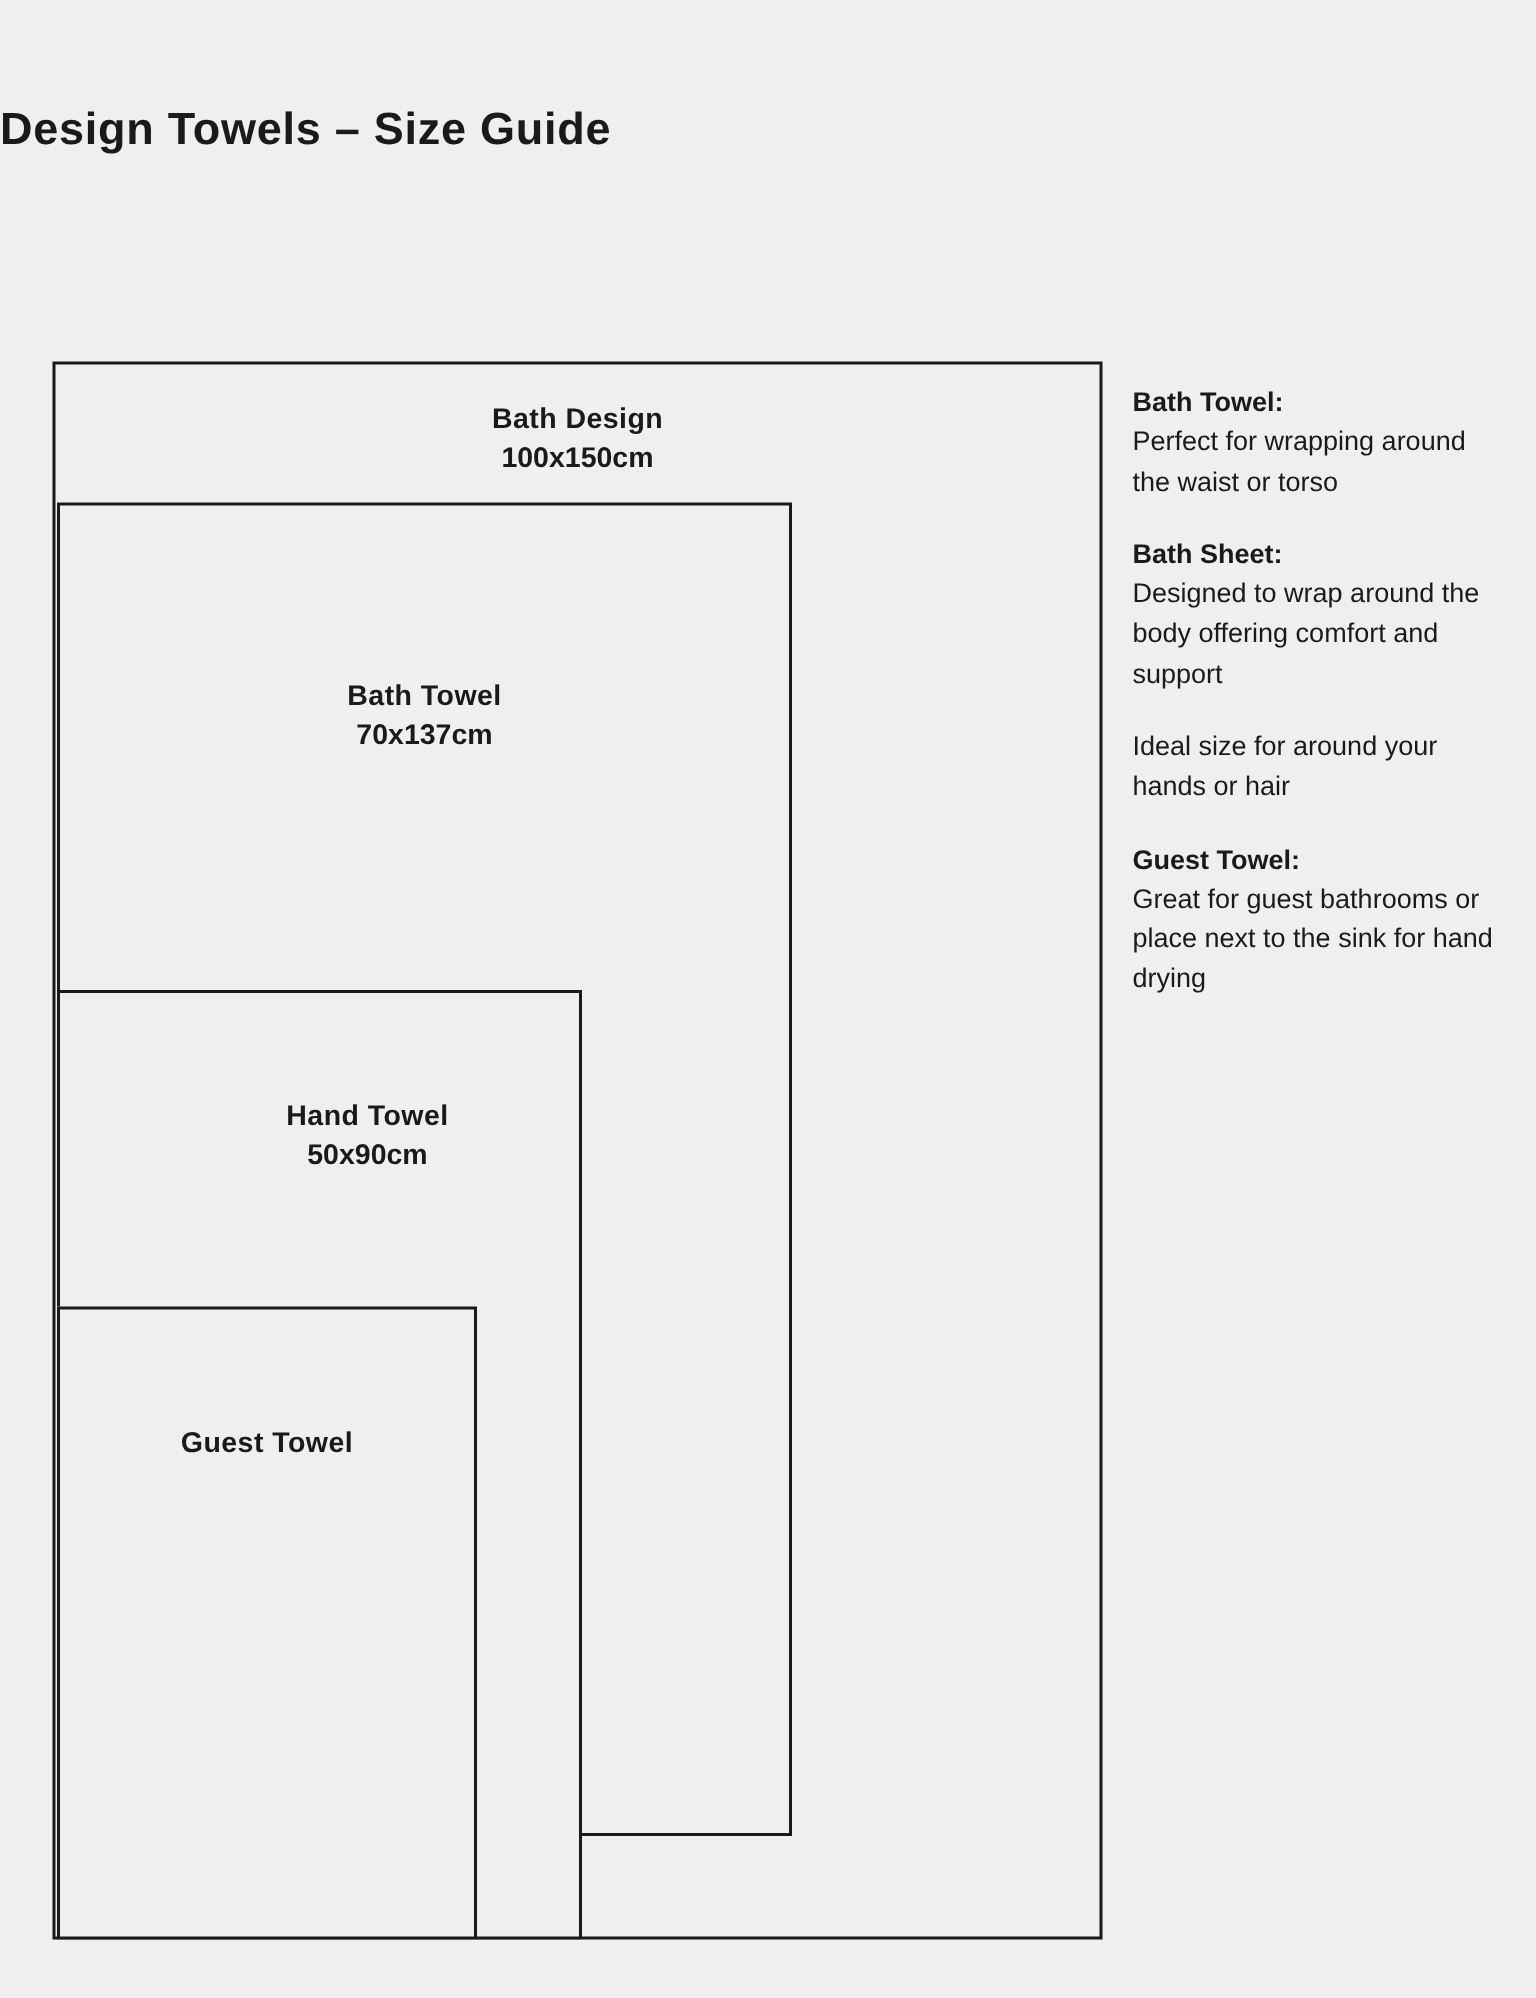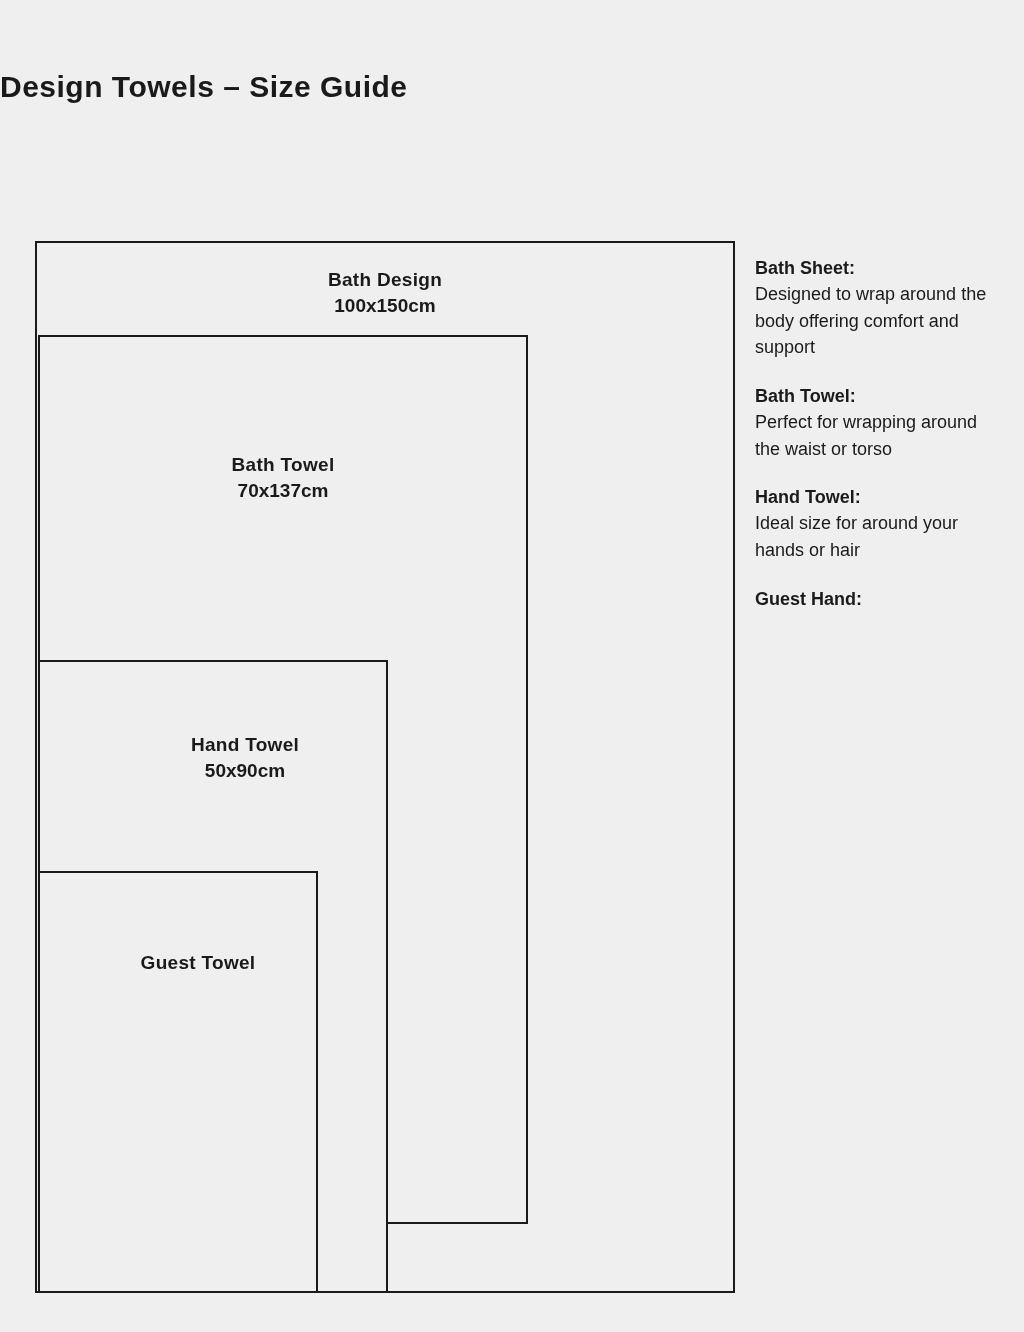--- a/index.html
+++ b/index.html
@@ -91,21 +91,21 @@
   }
   .box-label .dims {
     font-size: 19px;
     font-weight: bold;
     display: block;
   }
 
   .label-bath-sheet { top: 24px; }
   .label-bath-towel { top: 115px; }
   .label-hand-towel { top: 70px; padding-left: 32px; }
-  .label-guest-towel { top: 77px; padding-left: 20px; }
+  .label-guest-towel { top: 77px; }
 
   .legend {
     position: absolute;
     left: 755px;
     top: 255px;
     width: 245px;
   }
   .legend-group {
     margin-bottom: 22px;
   }
@@ -155,31 +155,31 @@
     <div class="box-label label-guest-towel">
       <span class="name">Guest Towel</span>
     </div>
   </div>
 
 </div>
 
 <div class="legend">
 
   <div class="legend-group">
+    <p class="legend-term">Bath Towel:</p>
+    <p class="legend-desc">Perfect for wrapping around the waist or torso</p>
+  </div>
+
+  <div class="legend-group">
     <p class="legend-term">Bath Sheet:</p>
     <p class="legend-desc">Designed to wrap around the body offering comfort and support</p>
   </div>
 
   <div class="legend-group">
-    <p class="legend-term">Bath Towel:</p>
-    <p class="legend-desc">Perfect for wrapping around the waist or torso</p>
-  </div>
-
-  <div class="legend-group">
-    <p class="legend-term">Hand Towel:</p>
     <p class="legend-desc">Ideal size for around your hands or hair</p>
   </div>
 
   <div class="legend-group">
-    <p class="legend-term">Guest Hand:</p>
+    <p class="legend-term">Guest Towel:</p>
+    <p class="legend-desc">Great for guest bathrooms or place next to the sink for hand drying</p>
   </div>
 
 </div>
 
 </body></html>

